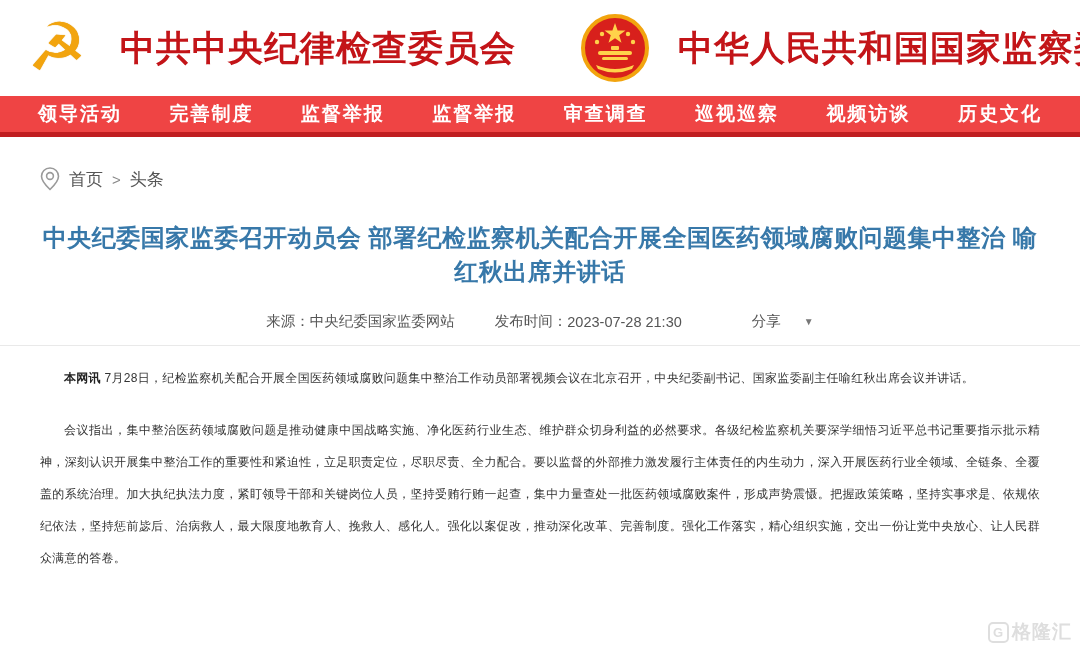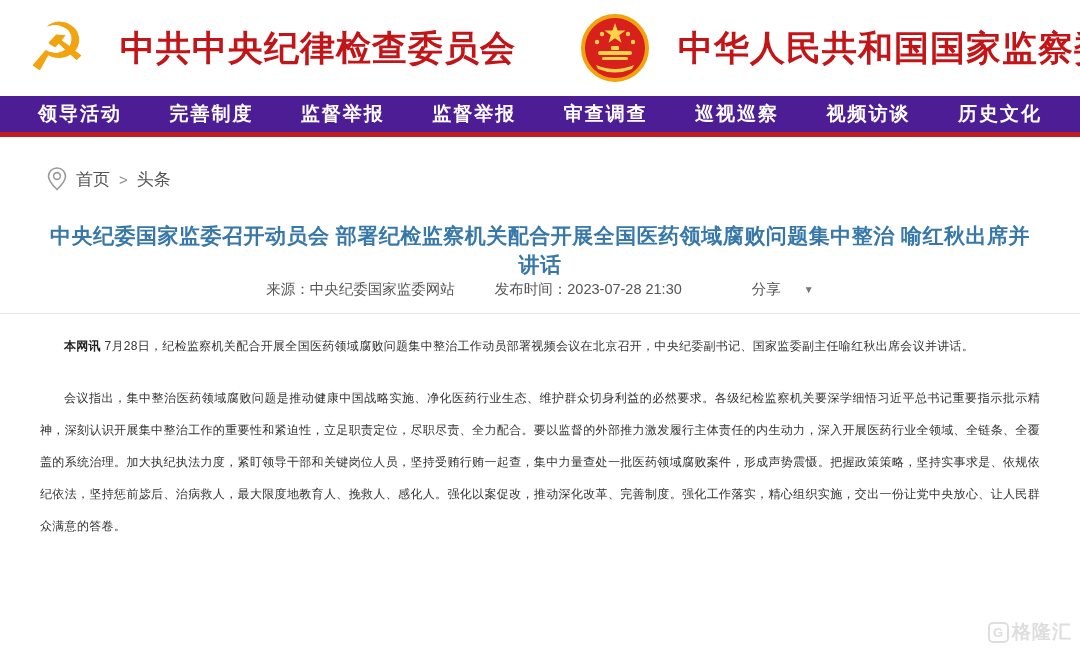--- a/index.html
+++ b/index.html
@@ -19,48 +19,48 @@
   .party-emblem { font-size: 66px; line-height: 74px; color: #f2a40e; font-family: "DejaVu Sans", sans-serif;
     text-shadow: 0 0 1px #d98f00; transform: rotate(0deg); }
   .org-name {
     font-family: "Liberation Serif", "DejaVu Serif", serif;
     font-weight: bold; font-size: 35px; color: #c31418; margin-left: 26px;
     letter-spacing: 1px; white-space: nowrap;
   }
 
   
   .main-nav {
-    height: 41px; background: #4c1d95; border-bottom: 5px solid #c01d20;
+    height: 41px; background: #ef4444; border-bottom: 5px solid #c01d20;
     display: flex; align-items: center; justify-content: space-between;
     padding: 0 38px;
   }
   .nav-item {
     color: #ffffff; font-size: 19px; font-weight: bold; text-decoration: none;
     cursor: pointer; letter-spacing: 2px; white-space: nowrap;
     font-family: "Liberation Serif", "DejaVu Serif", serif;
   }
 
   
   .breadcrumb {
     display: flex; align-items: center; gap: 9px;
-    padding: 30px 0 0 40px; color: #666; font-size: 17px; margin-left: 7px;
+    padding: 30px 0 0 40px; color: #666; font-size: 17px;
   }
   .pin-icon { width: 20px; height: 24px; flex: 0 0 auto; }
   .crumb { color: #555; text-decoration: none; cursor: pointer; }
   .crumb-sep { color: #888; font-size: 15px; }
 
   
   .article { padding: 0 40px; }
   .article-title {
     margin-top: 30px; text-align: center;
-    font-size: 21px; font-weight: bold; color: #3778a9;
+    font-size: 24px; font-weight: bold; color: #3778a9;
     line-height: 1.4; letter-spacing: 0.5px;
   }
   .article-meta {
-    display: flex; justify-content: center; align-items: center;
+    margin-top: 24px; display: flex; justify-content: center; align-items: center;
     font-size: 14.5px; color: #555;
   }
   .meta-item { display: inline-flex; align-items: center; }
   .meta-gap-sm { margin-left: 40px; }
   .meta-gap-lg { margin-left: 70px; }
   .share-btn { cursor: pointer; color: #555; display: inline-flex; align-items: center; gap: 23px; }
   .share-caret { font-size: 10px; color: #777; }
   .meta-divider {
     border: none; border-top: 1px solid #e9e9e9; margin: 14px -40px 0 -40px;
   }

